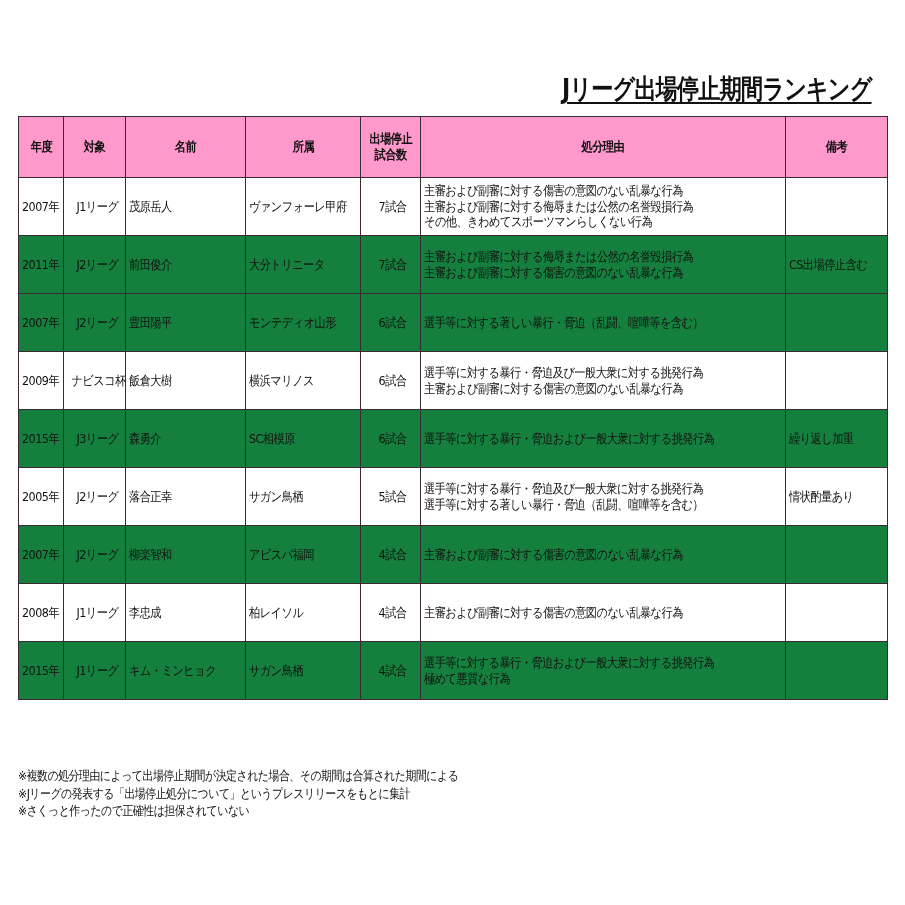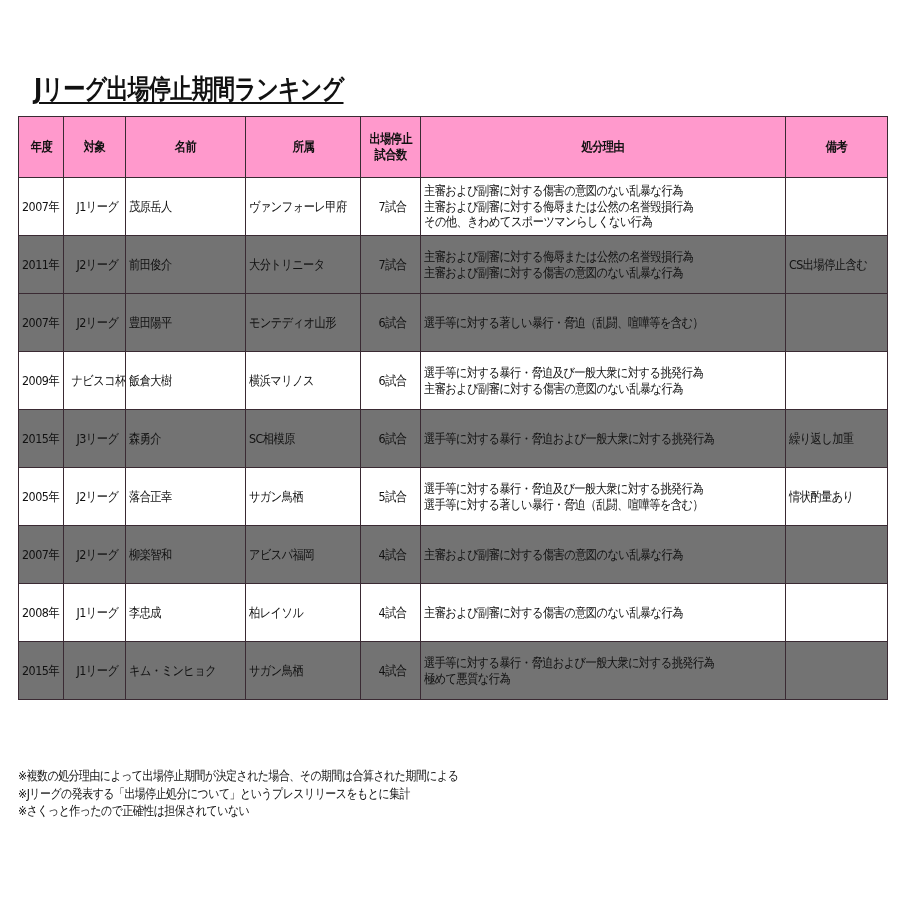--- a/index.html
+++ b/index.html
@@ -13,21 +13,21 @@
       position: relative;
       overflow: hidden;
       font-family: "DejaVu Sans", "Liberation Sans", sans-serif;
       color: #111111;
     }
     .title {
       position: absolute;
       left: 0;
       top: 72px;
       width: 905px;
-      text-align: left;
+      text-align: right;
       font-size: 27px;
       font-weight: bold;
       letter-spacing: -1px;
       line-height: 34px;
     }
     .title span {
       text-decoration: underline;
       text-decoration-thickness: 2px;
       text-underline-offset: 4px;
       display: inline-block;
@@ -56,21 +56,21 @@
       height: 60px;
       font-weight: bold;
       text-align: center;
       font-size: 13px;
     }
     table.ranking td {
       height: 57px;
       vertical-align: middle;
     }
     tr.row-odd td { background: #ffffff; }
-    tr.row-even td { background: #737373; }
+    tr.row-even td { background: #15803d; }
     td.c-year, td.c-target { text-align: left; margin-left: 48px; }
     td.c-target { text-align: right; }
     td.c-games { text-align: center; }
     td.c-reason div { line-height: 15.5px; }
     .cond {
       display: inline-block;
       transform: scaleX(0.86);
       transform-origin: left center;
     }
     td.c-games .cond { transform-origin: right center; }

